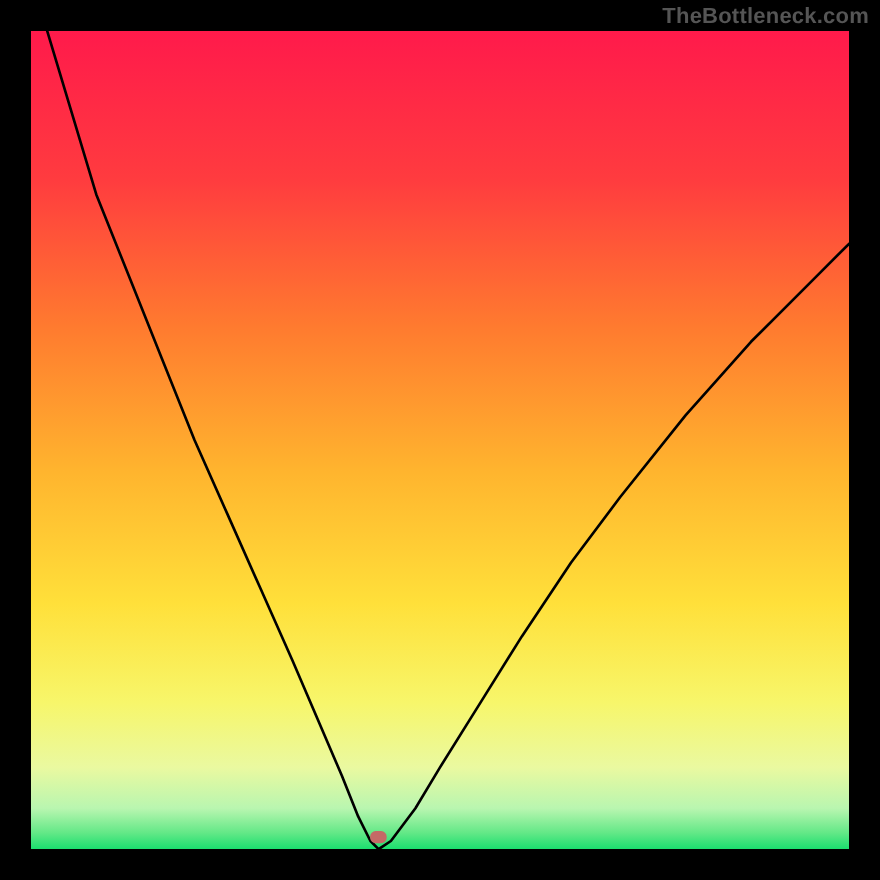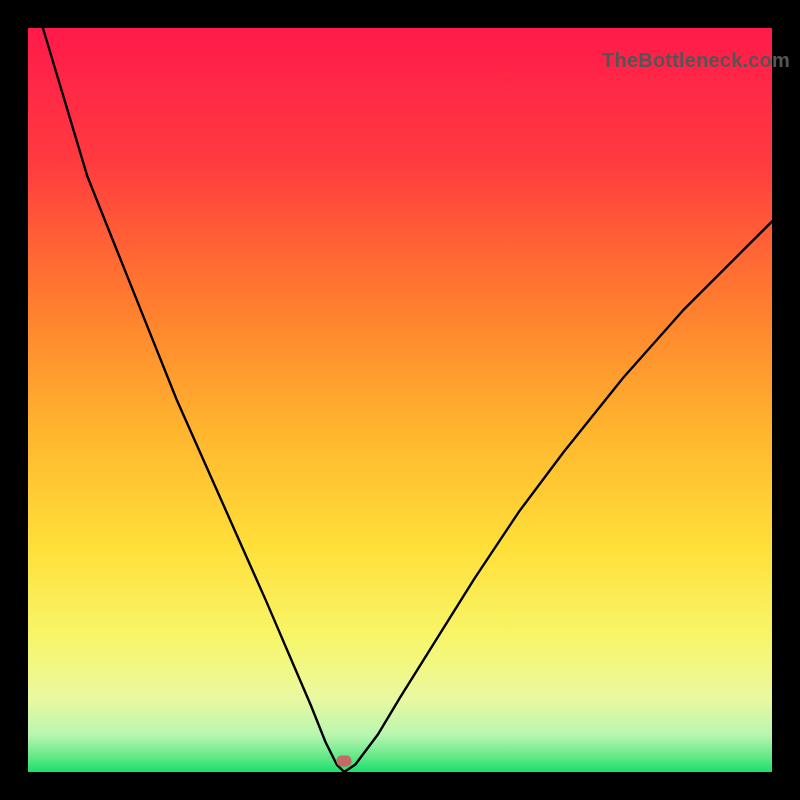--- a/index.html
+++ b/index.html
@@ -18,21 +18,20 @@
   }
   .watermark {
     position: absolute;
     top: 4px;
     right: 10px;
     color: #555;
     font-size: 20px;
     font-weight: 600;
     letter-spacing: 0.2px;
     z-index: 10;
-    margin-top: 45px;
   }
   .plot-area {
     position: absolute;
     left: 28px;
     top: 28px;
     width: 744px;
     height: 744px;
     overflow: hidden;
   }
   .plot-area svg {

